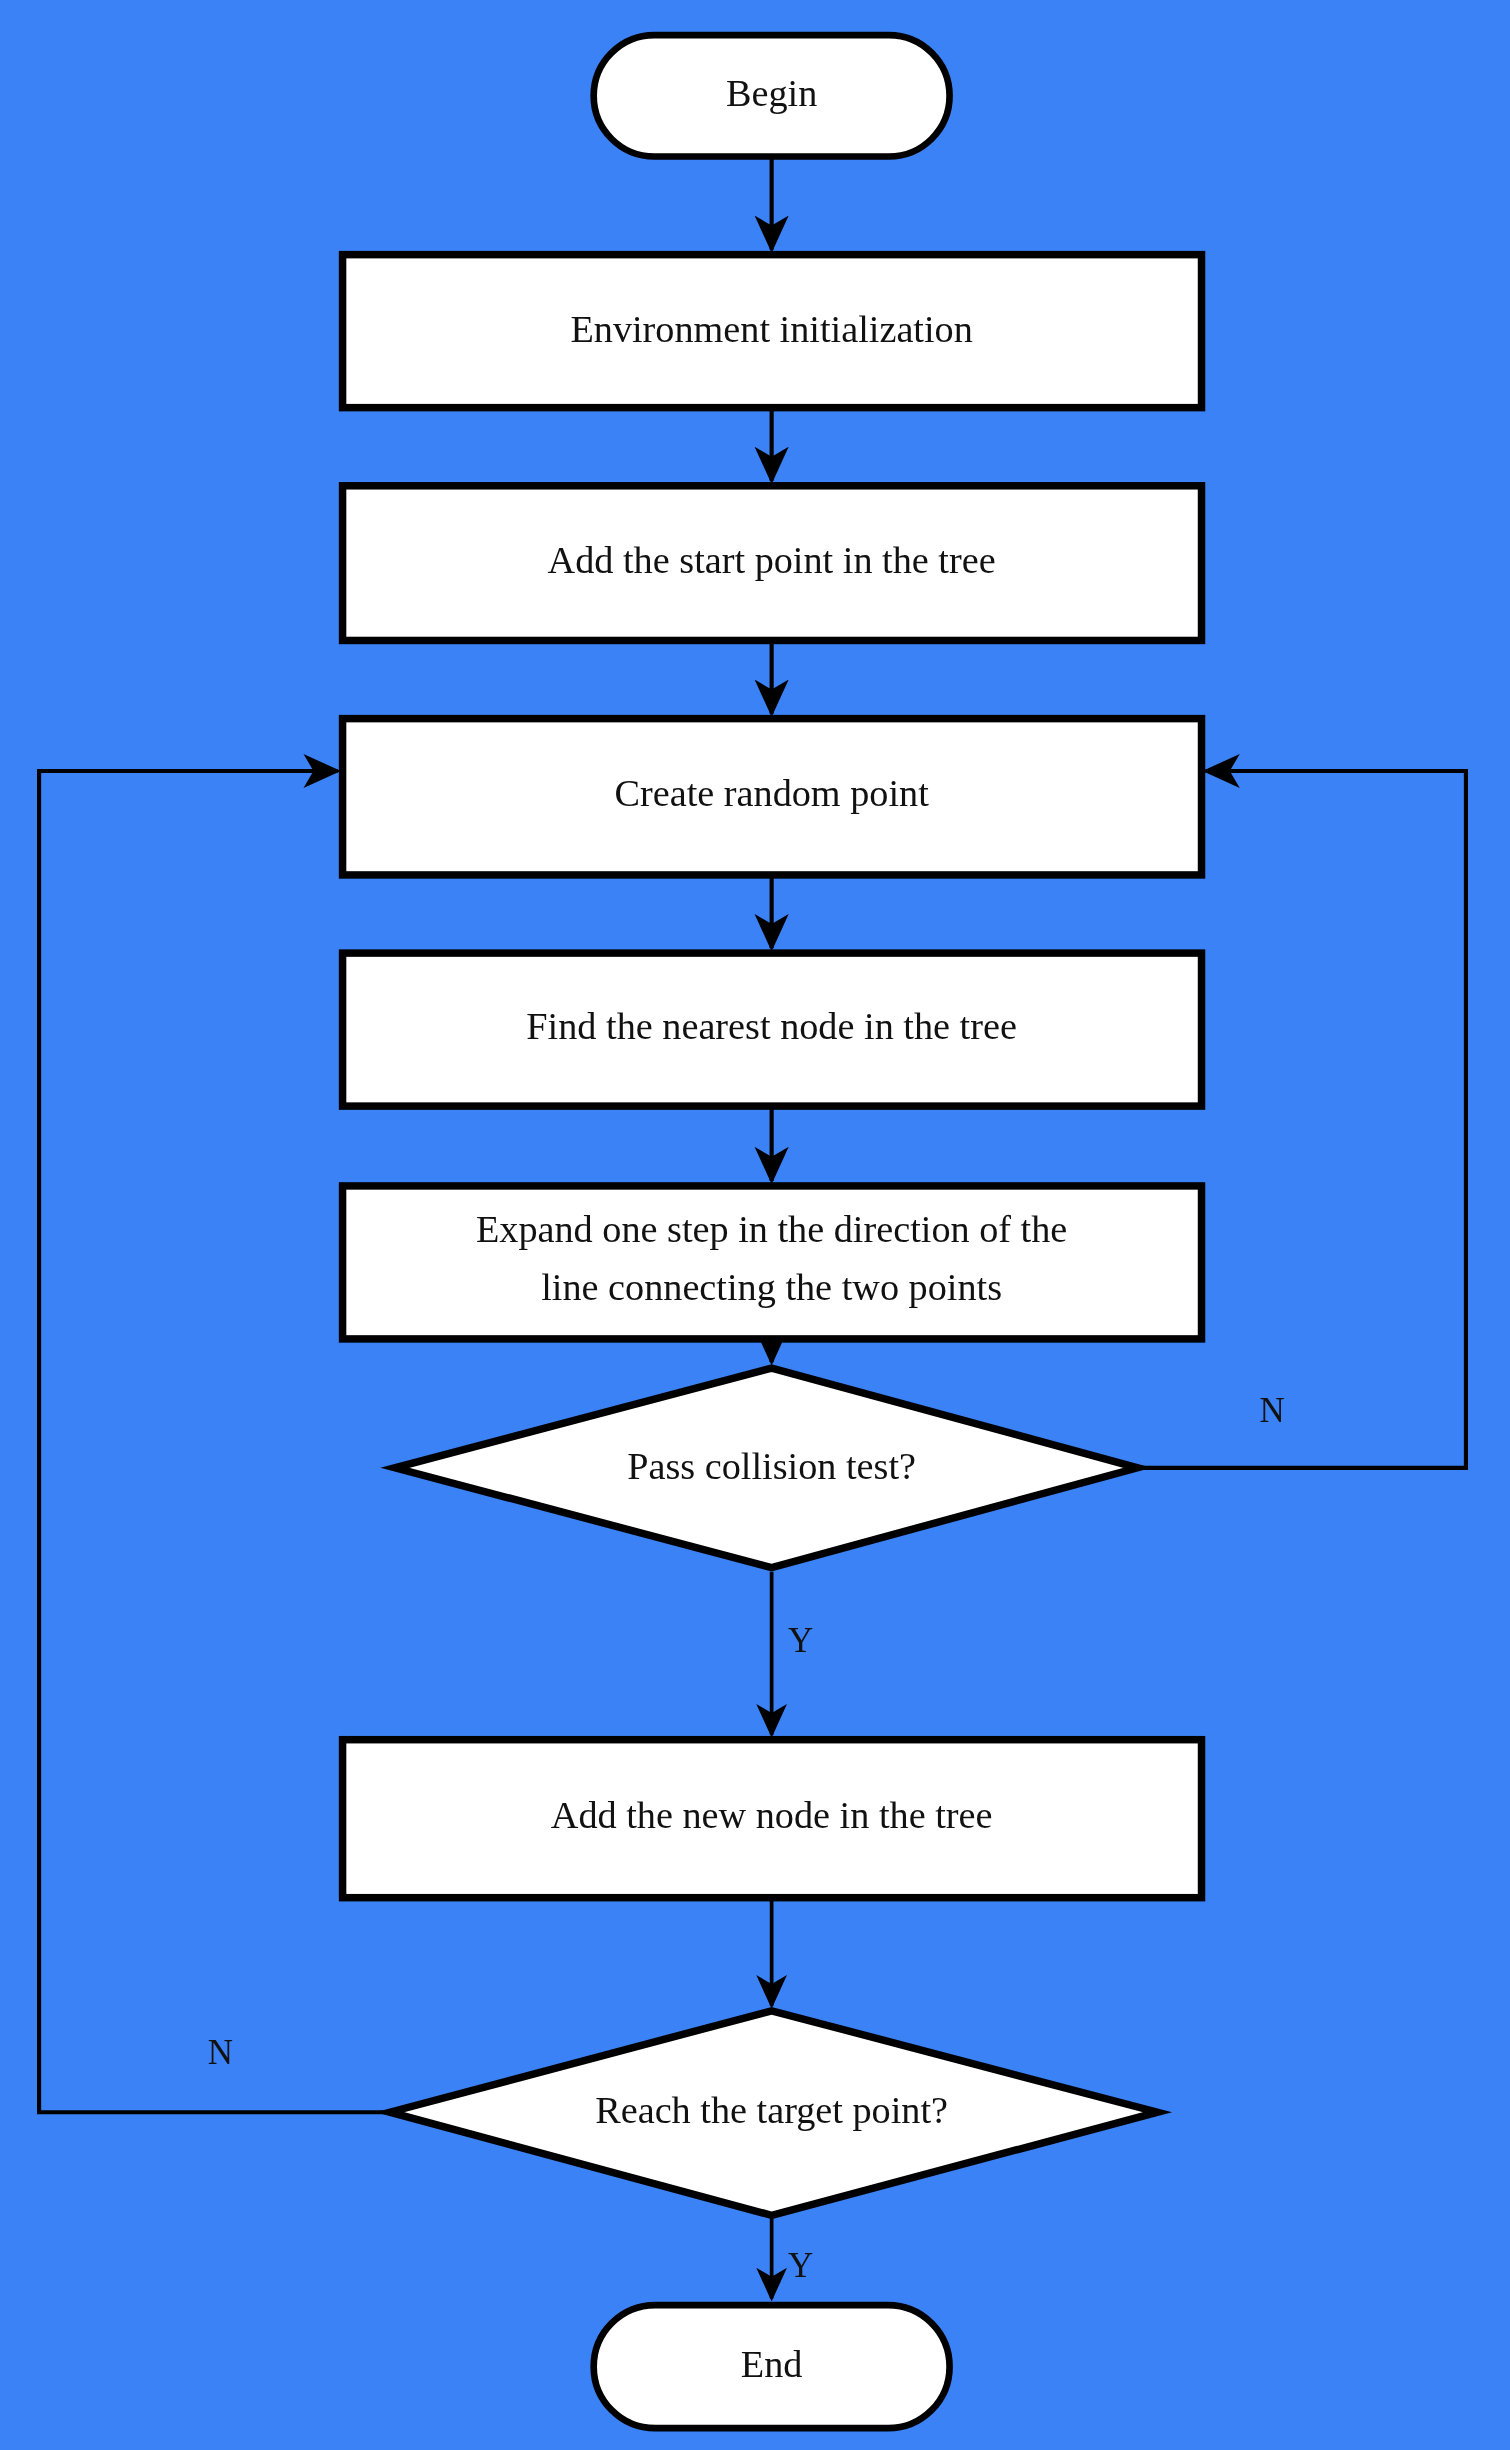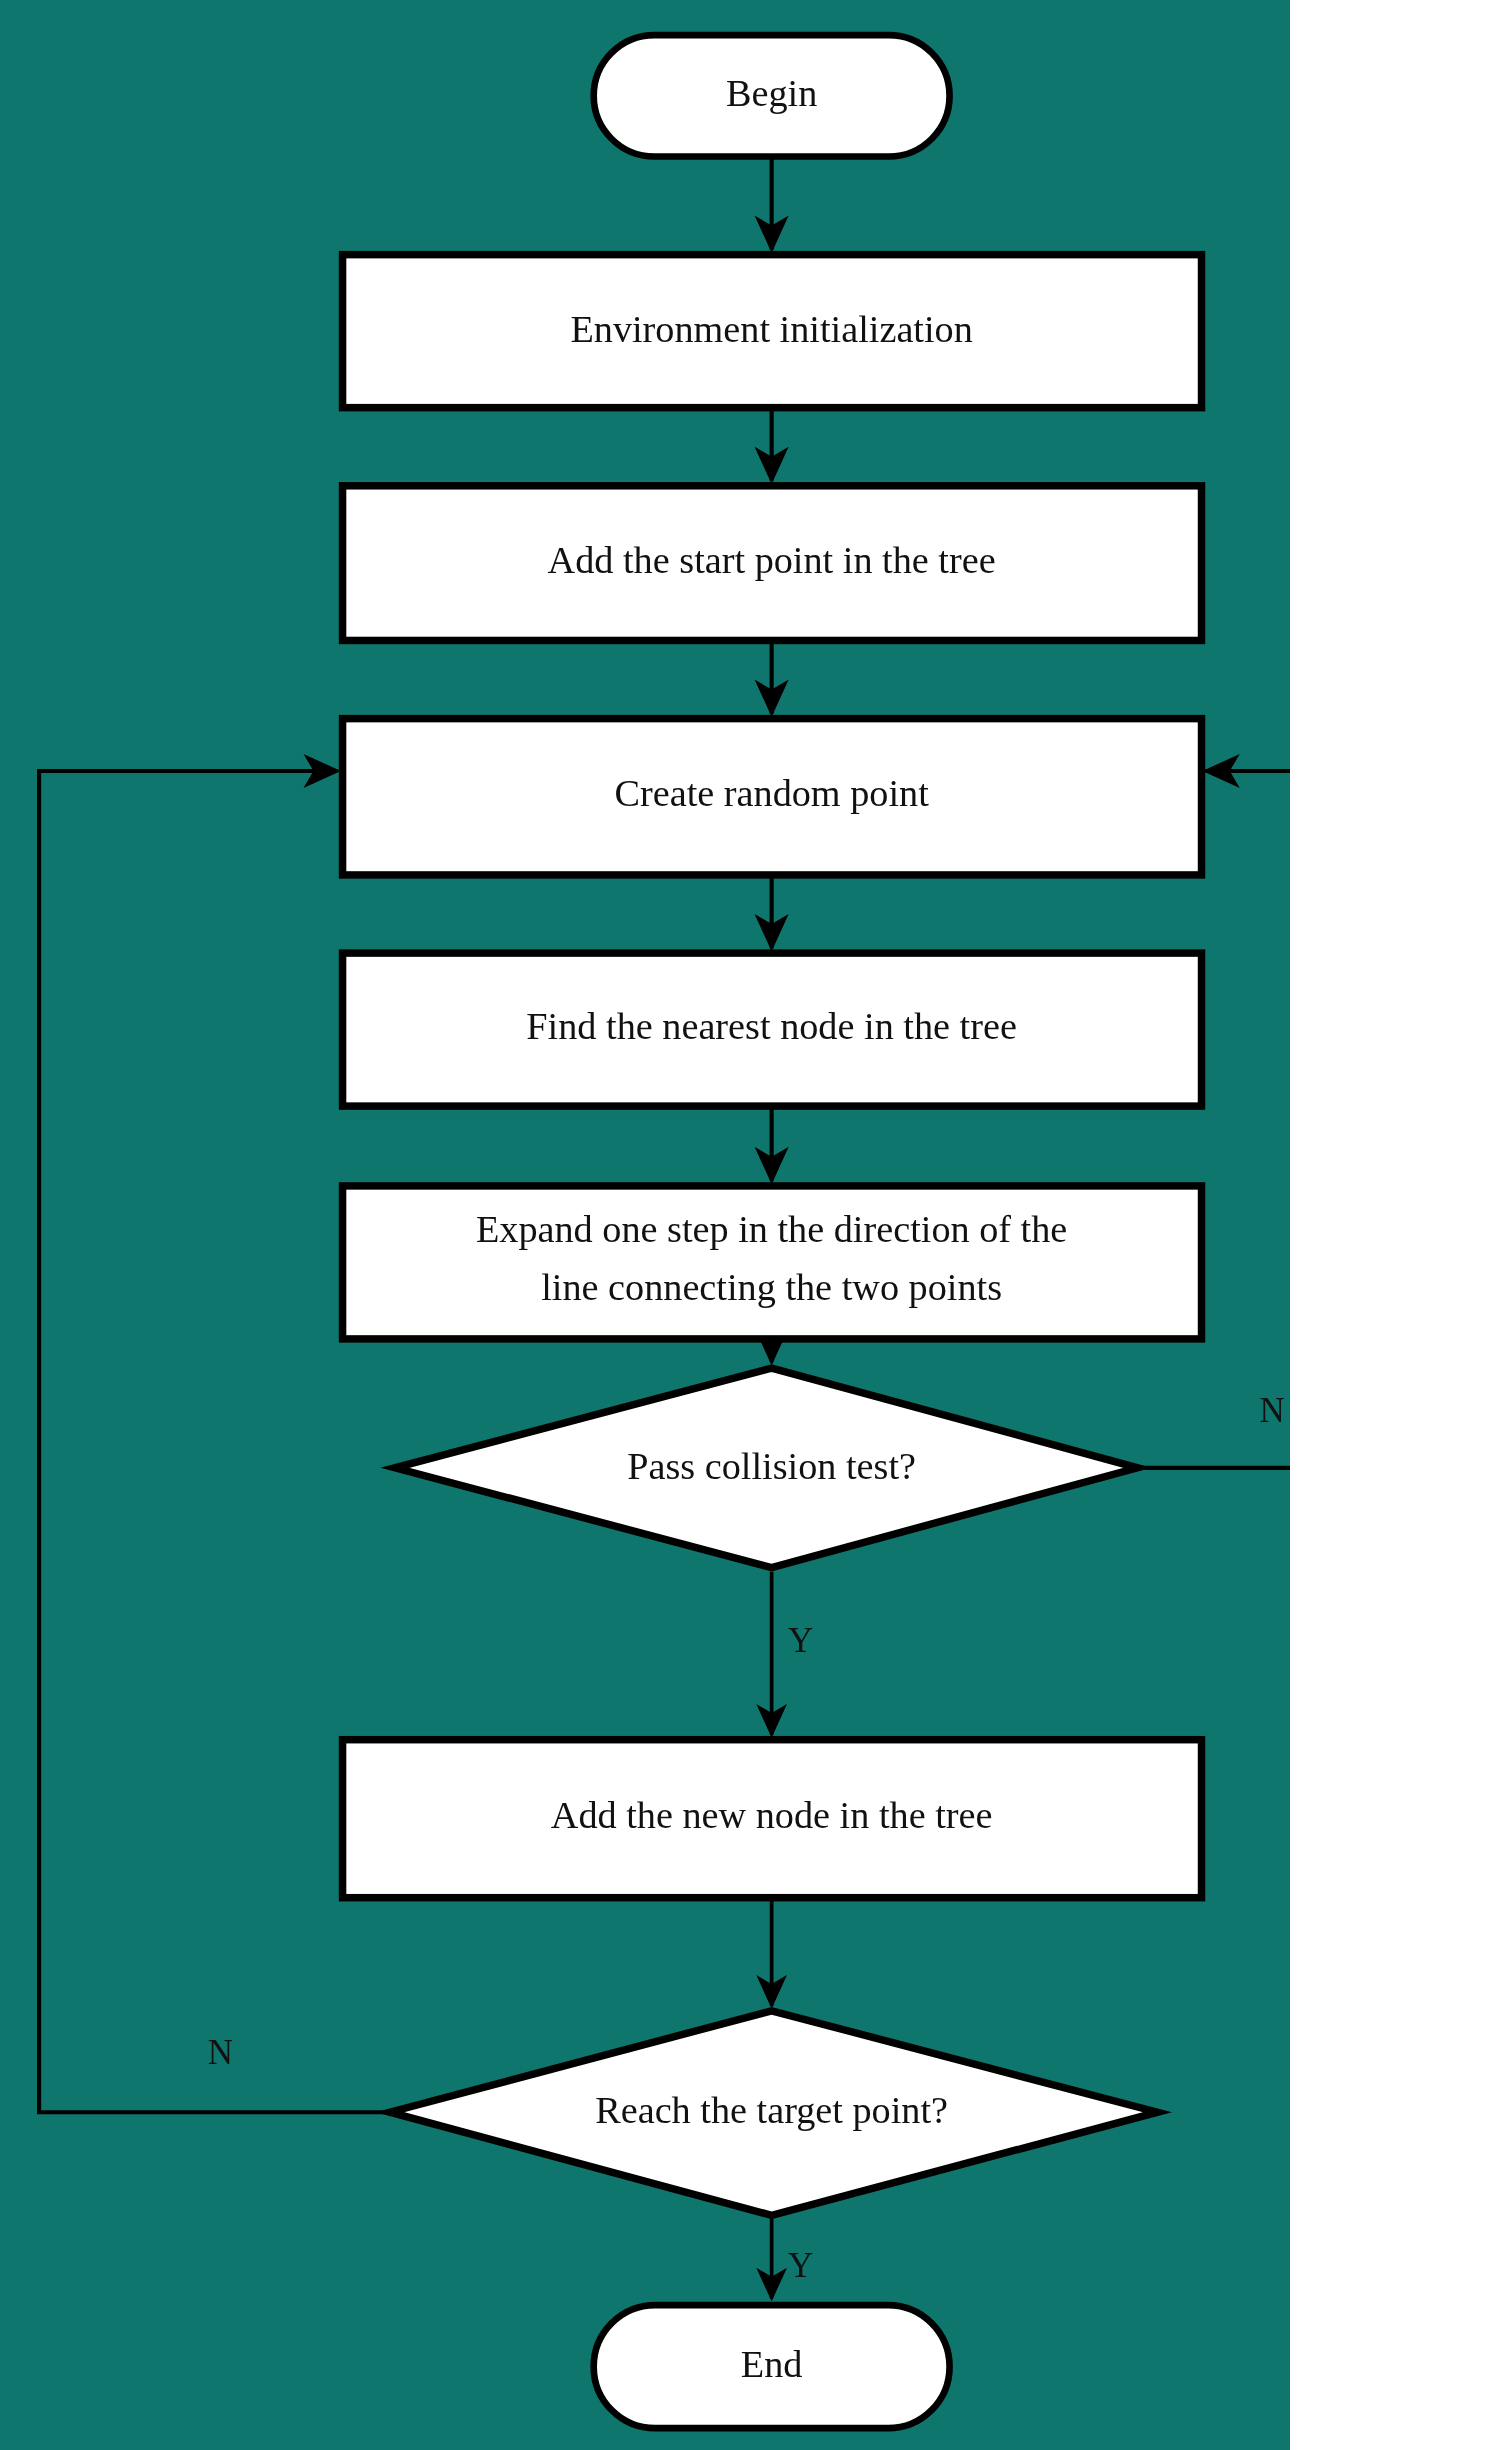--- a/index.html
+++ b/index.html
@@ -5,23 +5,23 @@
   html, body {
     margin: 0;
     padding: 0;
     background: #ffffff;
   }
   body {
     font-family: "Liberation Serif", "DejaVu Serif", serif;
   }
   #canvas {
     position: relative;
-    width: 1290px;
+    width: 1510px;
     height: 2450px;
-    background: #0f766e;
+    background: #3b82f6;
     overflow: hidden;
   }
   #flow-svg {
     position: absolute;
     left: 0;
     top: 0;
     width: 1510px;
     height: 2450px;
   }
   .node-label {

